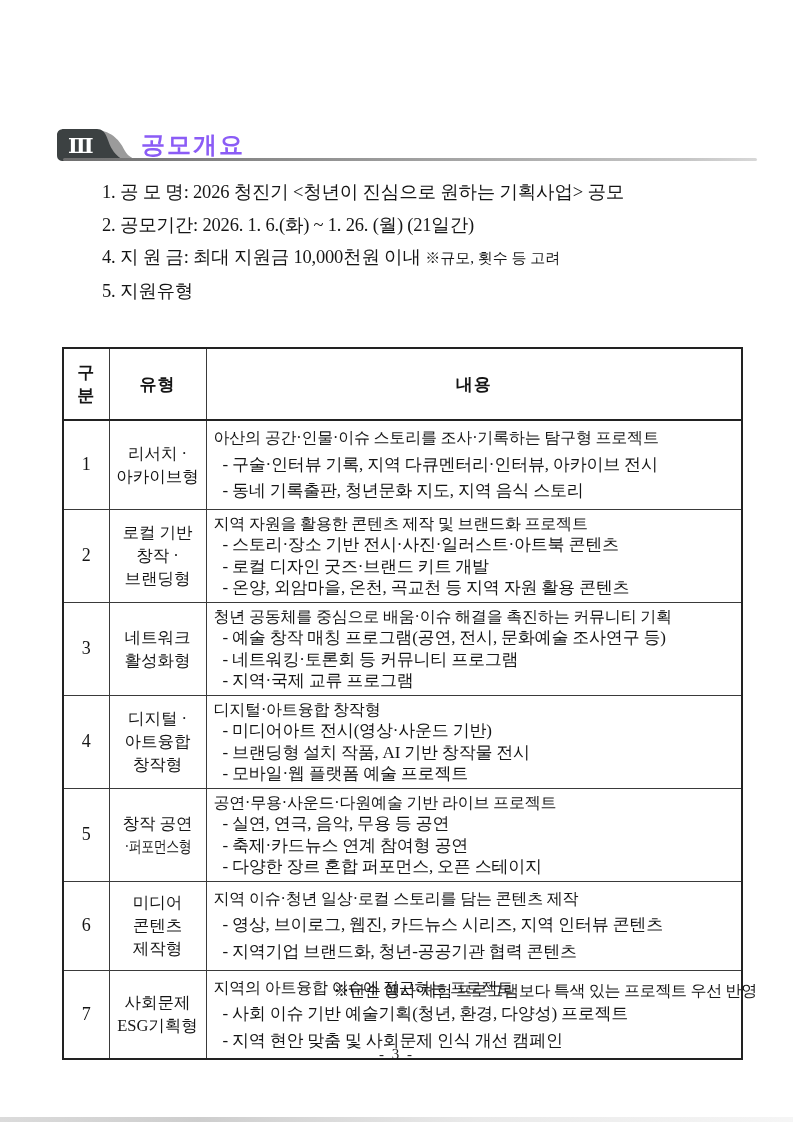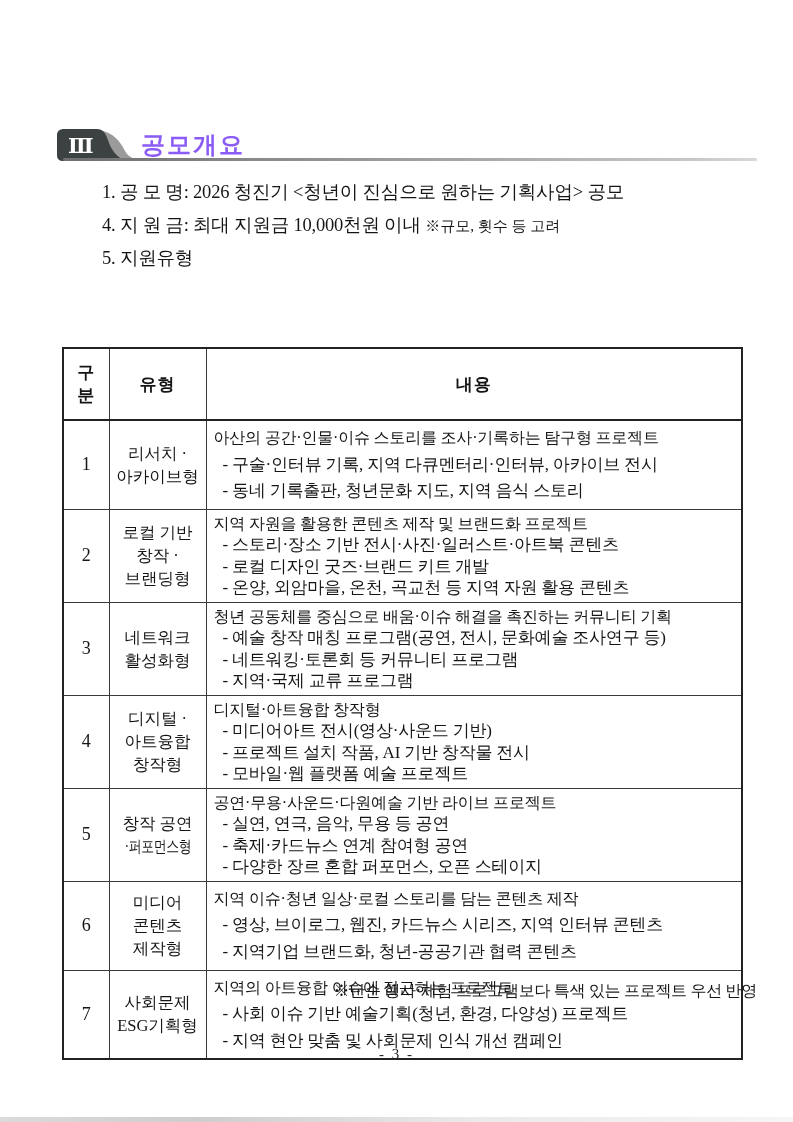--- a/index.html
+++ b/index.html
@@ -63,20 +63,21 @@
     <path d="M9,2 L42,2 C52,2 52,14 57,22 C61,29 66,32 72,34 L9,34 C4,34 2,32 2,28 L2,8 C2,4 5,2 9,2 Z" fill="#3c4142"></path>
     <text x="13" y="26" font-size="21" font-weight="bold" fill="#ffffff" font-family="Liberation Serif, DejaVu Serif, serif">Ⅲ</text>
   </svg>
   <div class="section-title">공모개요</div>
   <div class="header-rule"></div>
 </div>
 
 <div class="overview-list">
   <div class="list-item"><span class="li-num">1.</span> <span class="li-label">공 모 명:</span> <span class="li-value">2026 청진기 &lt;청년이 진심으로 원하는 기획사업&gt; 공모</span> </div>
 
+  <div class="list-item"><span class="li-num">2.</span> <span class="li-label">공모기간:</span> <span class="li-value">2026. 1. 6.(화) ~ 1. 26. (월) (21일간)</span> </div>
 
 
   <div class="list-item"><span class="li-num">4.</span> <span class="li-label">지 원 금:</span> <span class="li-value">최대 지원금 10,000천원 이내</span> <span class="li-note">※규모, 횟수 등 고려</span></div>
 
   <div class="list-item"><span class="li-num">5.</span> <span class="li-label">지원유형</span> <span class="li-value"></span> </div>
 </div>
 
 <table class="type-table">
   <colgroup>
     <col style="width:46px">
@@ -136,21 +137,21 @@
   <tr>
     <td class="cell-no">4</td>
     <td class="cell-type">
           <div class="type-line">디지털 ·</div>
           <div class="type-line">아트융합</div>
           <div class="type-line">창작형</div>
         </td>
     <td class="cell-content">
       <div class="c-title">디지털·아트융합 창작형</div>
     <div class="c-item">- 미디어아트 전시(영상·사운드 기반)</div>
-          <div class="c-item">- 프로젝트 설치 작품, AI 기반 창작물 전시</div>
+          <div class="c-item">- 브랜딩형 설치 작품, AI 기반 창작물 전시</div>
           <div class="c-item">- 모바일·웹 플랫폼 예술 프로젝트</div>
         </td>
   </tr>
 
   <tr>
     <td class="cell-no">5</td>
     <td class="cell-type">
           <div class="type-line">창작 공연</div>
           <div class="type-line squeeze">·퍼포먼스형</div>
         </td>

